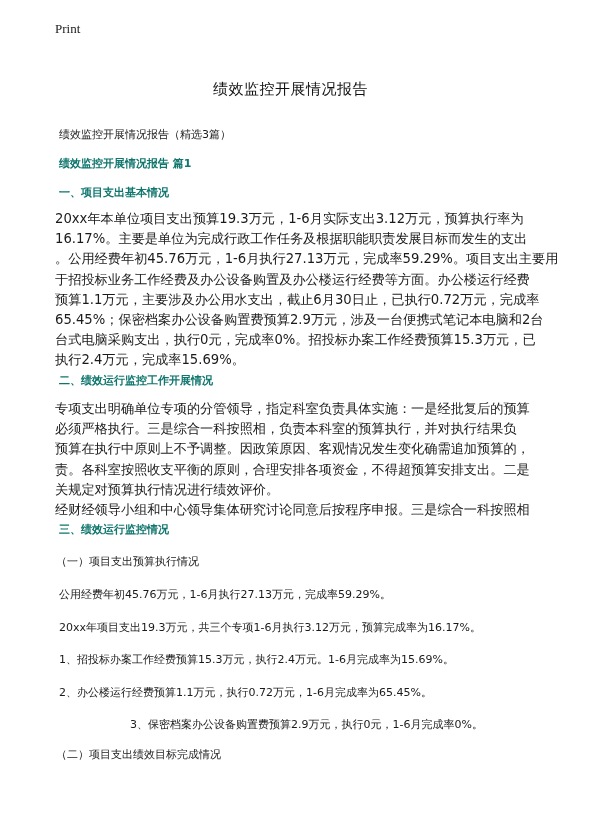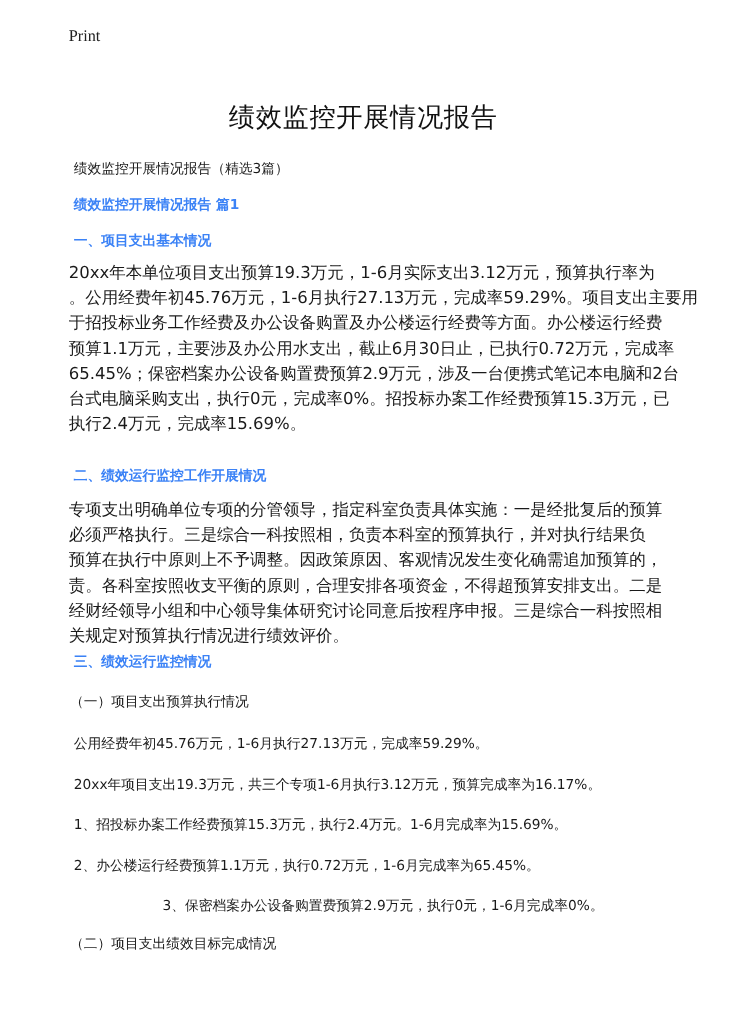--- a/index.html
+++ b/index.html
@@ -22,37 +22,37 @@
       font-family: "Liberation Serif", "DejaVu Serif", serif;
       font-size: 13px;
       color: #222;
     }
     .doc-title {
       position: absolute;
       left: 0;
       width: 581px;
       top: 80px;
       text-align: center;
-      font-size: 21px;
+      font-size: 15px;
       font-weight: normal;
       color: #111;
       margin: 0;
       letter-spacing: 0.5px;
     }
     .line {
       position: absolute;
       left: 55px;
       width: 495px;
       font-size: 11px;
       margin: 4px;
       white-space: nowrap;
     }
     .bold {
       font-weight: bold;
-      color: #3b82f6;
+      color: #0f766e;
     }
     .para {
       position: absolute;
       left: 55px;
       width: 495px;
       font-size: 13.2px;
       line-height: 20.2px;
       margin: 0;
       text-align: justify;
     }
@@ -66,37 +66,38 @@
 <h1 class="doc-title">绩效监控开展情况报告</h1>
 
 <p class="line" style="top:123px;">绩效监控开展情况报告（精选3篇）</p>
 
 <p class="line bold" style="top:152px;">绩效监控开展情况报告 篇1</p>
 
 <p class="line bold" style="top:181px;">一、项目支出基本情况</p>
 
 <div class="para" style="top:209px;">
   <span>20xx年本单位项目支出预算19.3万元，1-6月实际支出3.12万元，预算执行率为</span>
+  <span>16.17%。主要是单位为完成行政工作任务及根据职能职责发展目标而发生的支出</span>
   <span>。公用经费年初45.76万元，1-6月执行27.13万元，完成率59.29%。项目支出主要用</span>
   <span>于招投标业务工作经费及办公设备购置及办公楼运行经费等方面。办公楼运行经费</span>
   <span>预算1.1万元，主要涉及办公用水支出，截止6月30日止，已执行0.72万元，完成率</span>
   <span>65.45%；保密档案办公设备购置费预算2.9万元，涉及一台便携式笔记本电脑和2台</span>
   <span>台式电脑采购支出，执行0元，完成率0%。招投标办案工作经费预算15.3万元，已</span>
   <span>执行2.4万元，完成率15.69%。</span>
 </div>
 
 <p class="line bold" style="top:369px;">二、绩效运行监控工作开展情况</p>
 
 <div class="para" style="top:399px;">
   <span>专项支出明确单位专项的分管领导，指定科室负责具体实施：一是经批复后的预算</span>
   <span>必须严格执行。三是综合一科按照相，负责本科室的预算执行，并对执行结果负</span>
   <span>预算在执行中原则上不予调整。因政策原因、客观情况发生变化确需追加预算的，</span>
   <span>责。各科室按照收支平衡的原则，合理安排各项资金，不得超预算安排支出。二是</span>
+  <span>关规定对预算执行情况进行绩效评价。</span>
   <span>经财经领导小组和中心领导集体研究讨论同意后按程序申报。三是综合一科按照相</span>
-  <span>关规定对预算执行情况进行绩效评价。</span>
 </div>
 
 <p class="line bold" style="top:518px;">三、绩效运行监控情况</p>
 
 <p class="line" style="top:550px;left:52px;">（一）项目支出预算执行情况</p>
 
 <p class="line" style="top:583px;">公用经费年初45.76万元，1-6月执行27.13万元，完成率59.29%。</p>
 <p class="line" style="top:616px;">20xx年项目支出19.3万元，共三个专项1-6月执行3.12万元，预算完成率为16.17%。</p>
 <p class="line" style="top:648px;">1、招投标办案工作经费预算15.3万元，执行2.4万元。1-6月完成率为15.69%。</p>
 <p class="line" style="top:681px;">2、办公楼运行经费预算1.1万元，执行0.72万元，1-6月完成率为65.45%。</p>

